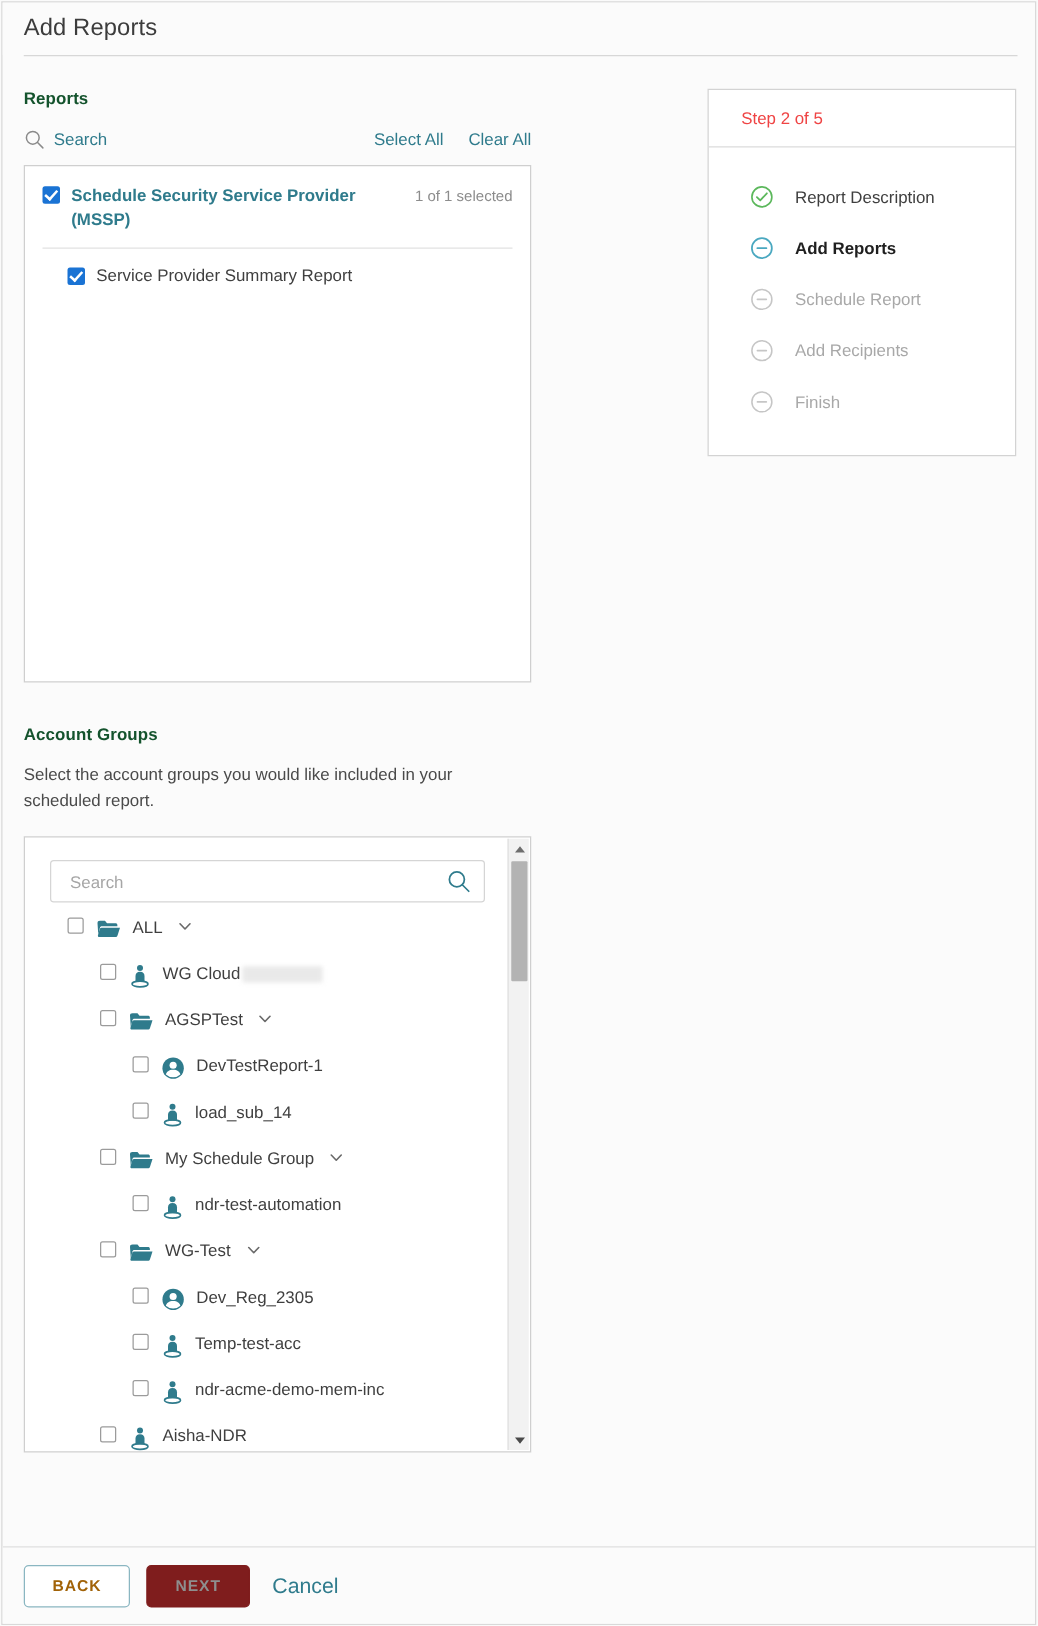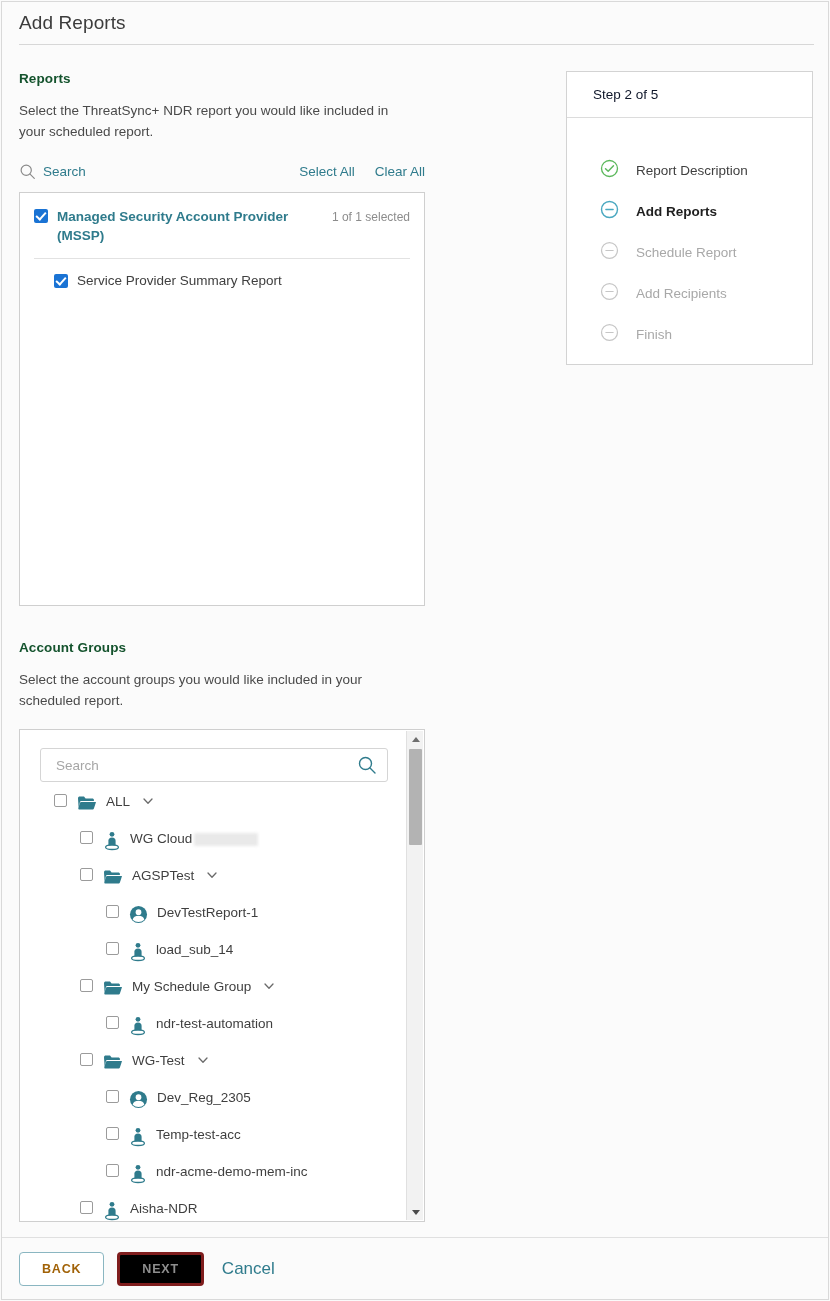--- a/index.html
+++ b/index.html
@@ -275,26 +275,26 @@
     border: 1px solid #d3d3d3;
     background: #ffffff;
   }
   .step-head {
     height: 46px;
     display: flex;
     align-items: center;
     padding-left: 26px;
     border-bottom: 1px solid #dcdcdc;
     font-size: 13.5px;
-    color: #0f172a;
+    color: #ef4444;
   }
   .step-list { padding: 19px 0 22px 0; }
   .step-item {
     display: flex;
-    align-items: flex-end;
+    align-items: center;
     height: 41px;
     padding-left: 33px;
     cursor: pointer;
   }
   .step-text {
     margin-left: 17px;
     font-size: 13.5px;
     color: #3f3f3f;
   }
   .step-item.done .step-text { color: #3f3f3f; }
@@ -321,23 +321,23 @@
     height: 34px;
     padding: 0 22px;
     cursor: pointer;
   }
   .btn-back {
     background: #ffffff;
     color: #a16207;
     border: 1px solid #8ab6c1;
   }
   .btn-next {
-    background: #000000;
+    background: #7f1d1d;
     color: #8e8e8e;
-    border: 3px solid #7f1d1d;
+    border: 1px solid #7f1d1d;
     margin-left: 13px;
     cursor: default;
   }
   .btn-cancel {
     background: transparent;
     border: none;
     color: #2f7b8c;
     font-size: 17px;
     font-weight: normal;
     letter-spacing: 0;
@@ -354,41 +354,40 @@
   <div class="header">
     <div class="header-title">Add Reports</div>
   </div>
   <div class="header-rule"></div>
 
   <div class="body-wrap">
 
     <div class="left-col">
 
       <div class="section-title">Reports</div>
-      <div class="section-desc">Select the ThreatSync+ NDR report you would like included in your scheduled report.</div>
 
       <div class="rpt-toolbar">
         <div class="rpt-search">
           <span>
             <svg class="icon" width="17" height="17" viewBox="0 0 20 20">
               <circle cx="8.5" cy="8.5" r="6" fill="none" stroke="#8a8a8a" stroke-width="1.4"></circle>
               <line x1="13" y1="13" x2="18" y2="18" stroke="#8a8a8a" stroke-width="1.4" stroke-linecap="round"></line>
             </svg>
           </span>
           <span class="rpt-search-label">Search</span>
         </div>
         <div class="toolbar-spacer"></div>
         <span class="link-teal">Select All</span>
         <span class="link-teal">Clear All</span>
       </div>
 
       <div class="rpt-panel">
         <div class="rpt-group-row">
           <span class="cb-checked"></span>
-          <span class="rpt-group-name">Managed Security Account Provider (MSSP)</span>
+          <span class="rpt-group-name">Schedule Security Service Provider (MSSP)</span>
           <span class="rpt-group-count">1 of 1 selected</span>
         </div>
         <div class="rpt-divider"></div>
         <div class="rpt-child-row">
           <span class="cb-checked"></span>
           <span class="rpt-child-name">Service Provider Summary Report</span>
         </div>
       </div>
 
       <div class="section-title" style="margin-top:34px;">Account Groups</div>

